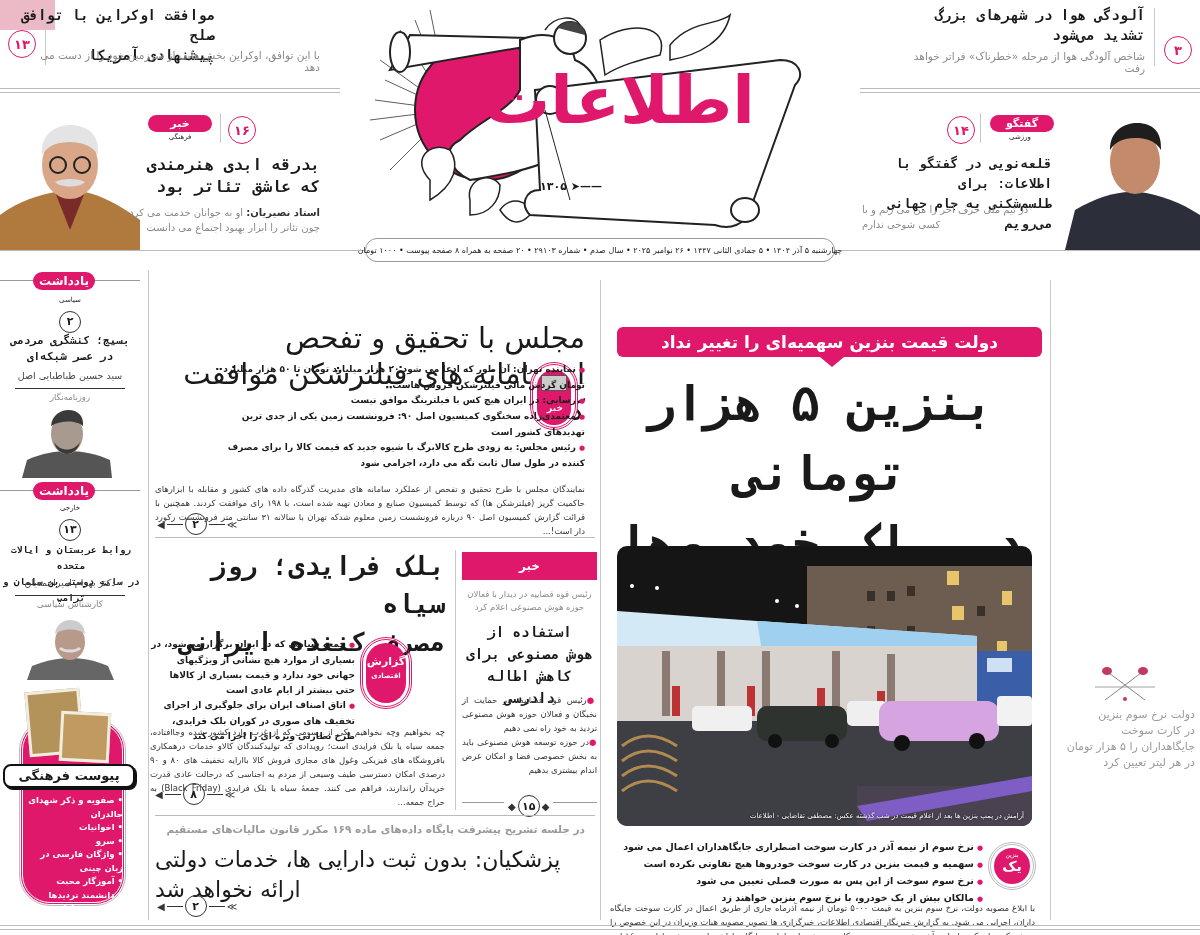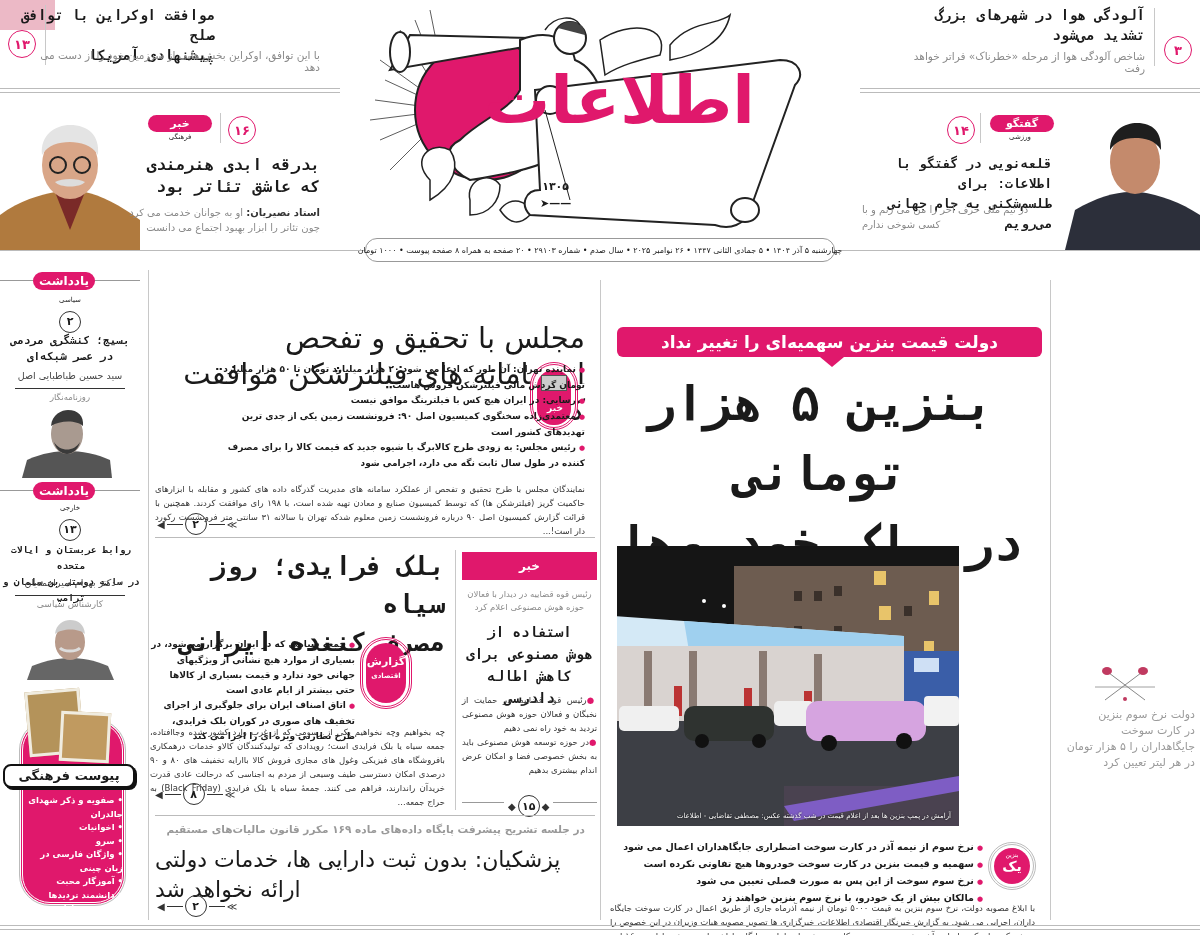--- a/index.html
+++ b/index.html
@@ -85,21 +85,21 @@
       <path d="M100,200 C95,180 120,170 130,185 C130,200 120,215 100,215 Z"></path>
       <path d="M130,210 C140,195 160,200 160,215 C150,225 140,225 130,210 Z"></path>
     </g>
 
     <path d="M165,90 L410,60 C430,60 435,75 425,85 L380,210 C375,225 360,230 345,225 L160,215 C150,205 155,190 170,190 Z" fill="#fff" stroke="#222" stroke-width="2"></path>
     <ellipse cx="180" cy="100" rx="14" ry="14" fill="#fff" stroke="#222" stroke-width="2"></ellipse>
     <ellipse cx="375" cy="210" rx="14" ry="12" fill="#fff" stroke="#222" stroke-width="2"></ellipse>
     <line x1="175" y1="110" x2="200" y2="200" stroke="#222" stroke-width="1"></line>
   </svg>
   <div class="abs pink" style="left:185px; top:68px; width:200px; text-align:center; font-size:66px; font-weight:bold; line-height:1;">اطلاعات</div>
-  <div class="abs" style="left:170px; top:180px; font-size:11px; font-weight:bold; direction:ltr; display:flex; align-items:center; gap:4px;flex-direction:column;">
+  <div class="abs" style="left:170px; top:180px; font-size:11px; font-weight:bold; direction:ltr; display:flex; align-items:center; gap:4px;">
     <span>۱۳۰۵</span>
     <span>➤——</span>
   </div>
 </div>
 
 <div class="abs" style="left:0; top:105px; width:340px; height:145px;">
   <div class="photo" style="left:0; top:15px; width:140px; height:130px;">
     <svg width="140" height="130" viewBox="0 0 140 130">
       <rect width="140" height="130" fill="#fff"></rect>
       <path d="M0,130 L0,95 C20,80 40,75 55,72 L85,72 C100,75 120,85 140,100 L140,130 Z" fill="#b07a3e"></path>
@@ -309,21 +309,21 @@
 <div class="vrule" style="left:600px; top:280px; height:640px;"></div>
 
 <div class="abs" style="left:605px; top:280px; width:440px; height:640px;margin-top:44px;">
   <div class="abs pinkbg" style="left:12px; top:3px; width:425px; height:30px; border-radius:6px; text-align:center; font-size:17px; font-weight:bold; line-height:30px;">دولت قیمت بنزین سهمیه‌ای را تغییر نداد</div>
   <div class="abs" style="left:215px; top:33px; width:0; height:0; border-left:12px solid transparent; border-right:12px solid transparent; border-top:10px solid #e0186c;"></div>
   <div class="abs headline" style="right:5px; top:48px; width:440px; text-align:center; font-size:48px; line-height:70px; font-weight:900;">
     <div>بنزین ۵ هزار تومانی</div>
     <div>در باک خودروها</div>
   </div>
 
-  <div class="photo" style="left:12px; top:222px; width:342px; height:280px;">
+  <div class="photo" style="left:12px; top:222px; width:415px; height:280px;border-radius:10px;">
     <svg width="415" height="280" viewBox="0 0 415 280">
       <rect width="415" height="280" fill="#151515"></rect>
 
       <rect x="190" y="20" width="225" height="120" fill="#6d5c50"></rect>
       <g fill="#e8c46a">
         <rect x="330" y="25" width="12" height="14"></rect>
           <rect x="335" y="60" width="12" height="14"></rect>
           <rect x="385" y="45" width="10" height="14"></rect>
         <rect x="335" y="100" width="12" height="14"></rect>
           <rect x="380" y="95" width="10" height="14"></rect>

